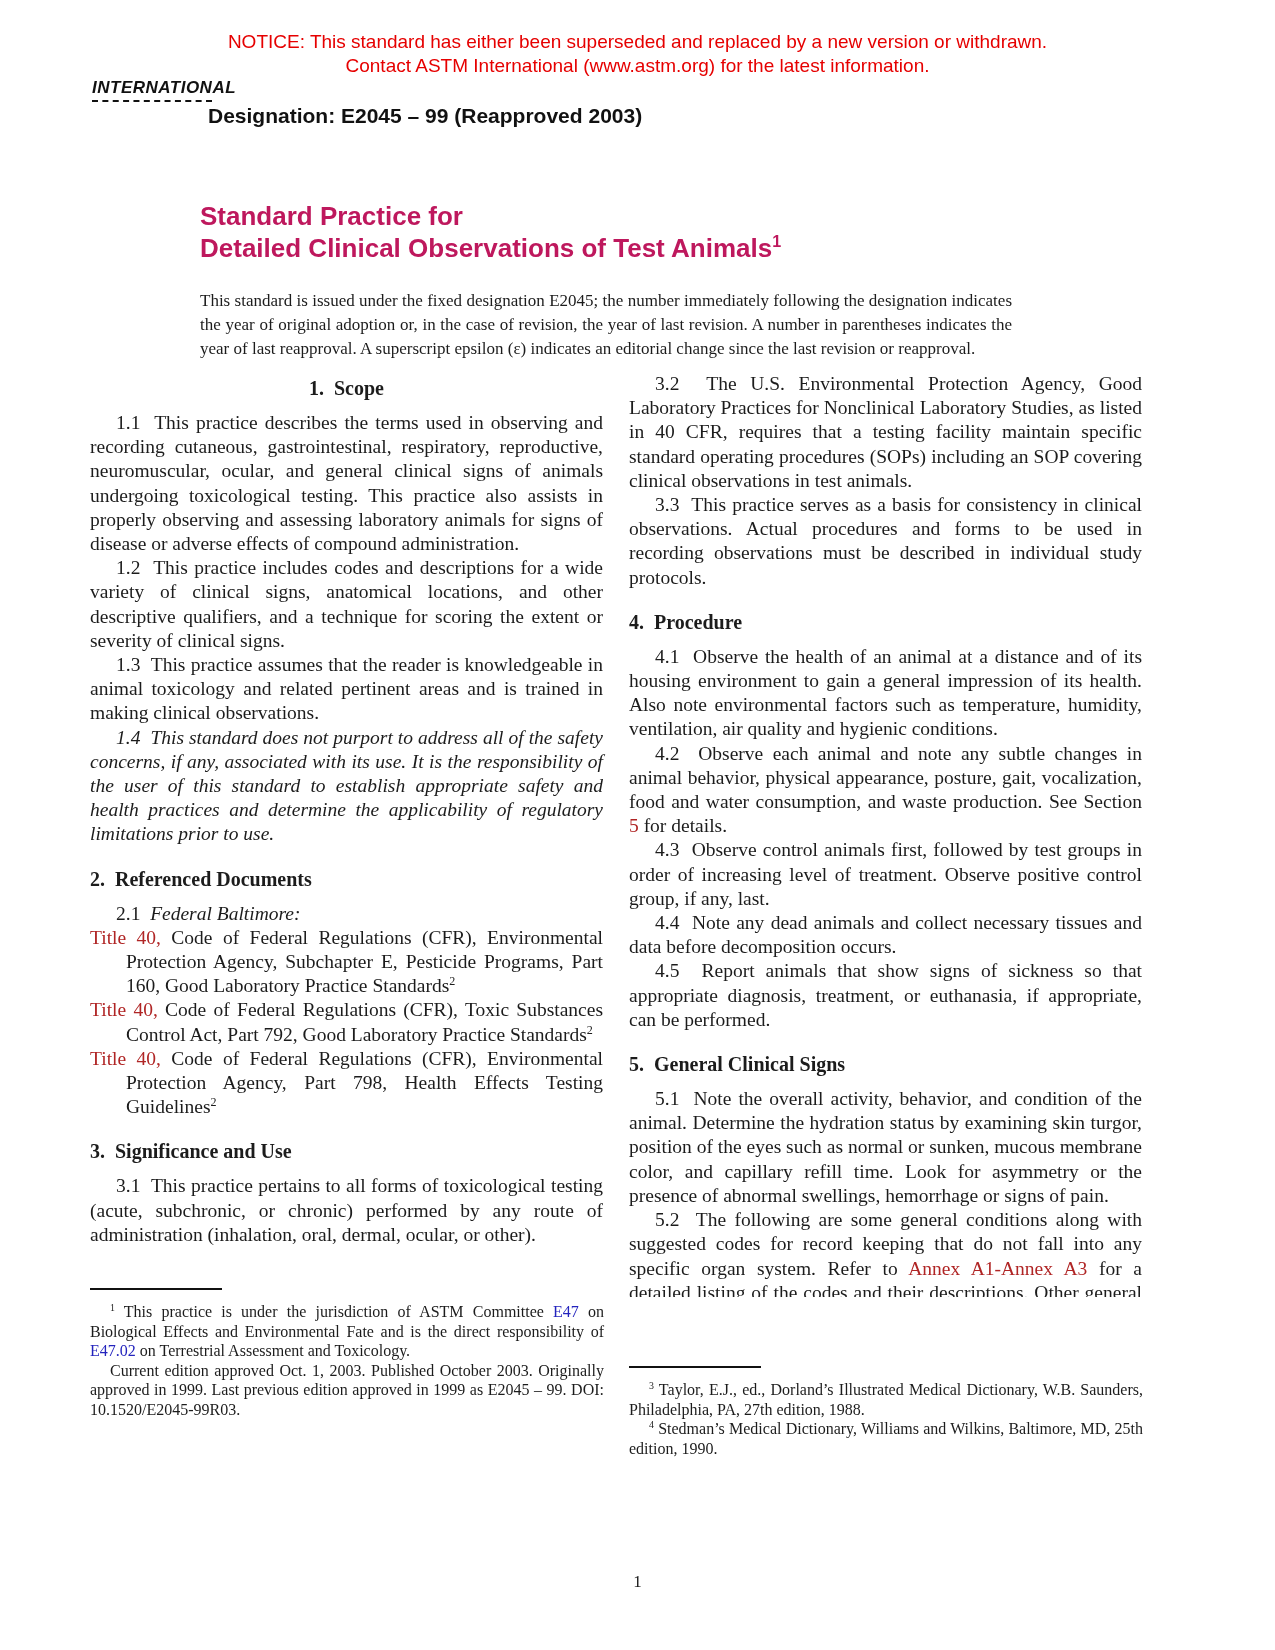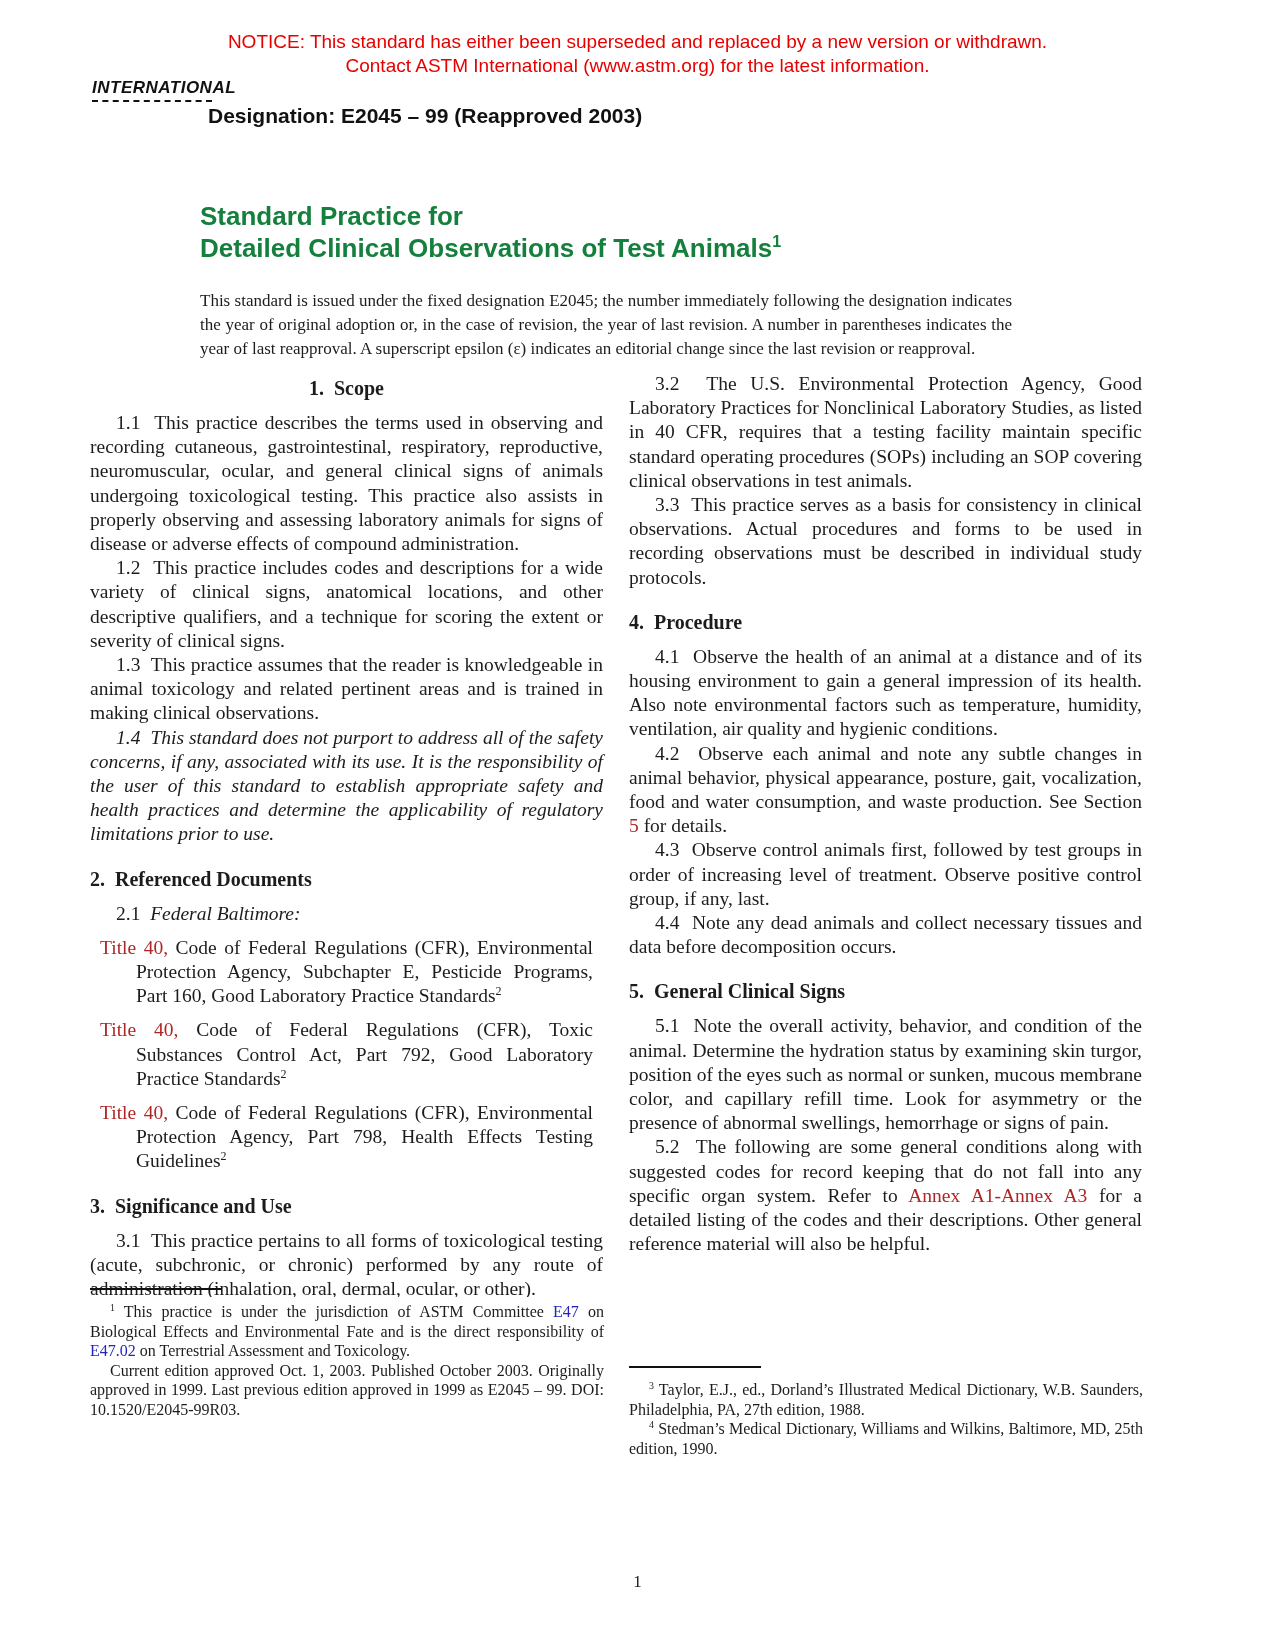--- a/index.html
+++ b/index.html
@@ -40,40 +40,40 @@
   
   .designation{
     position:absolute;left:208px;top:104px;
     font-family:"Liberation Sans", sans-serif;
     font-weight:bold;font-size:21px;color:#111;
   }
   
   .title{
     position:absolute;left:200px;top:200px;width:860px;
     font-family:"Liberation Sans", sans-serif;
-    font-weight:bold;font-size:26px;line-height:32px;color:#15803d;
+    font-weight:bold;font-size:26px;line-height:32px;color:#be185d;
   }
   
   .issued{
     position:absolute;left:200px;top:289px;width:812px;
     font-size:17px;line-height:24px;text-align:justify;
   }
   
   .body{
     position:absolute;left:90px;top:372px;width:1053px;height:925px;
     display:flex;gap:26px;overflow:hidden;
   }
   .col{width:513px;font-size:19.5px;line-height:24.2px;}
   .blk-heading{
     font-weight:bold;font-size:20px;line-height:24px;
     margin:20px 0 11px 0;
   }
   .col .blk-heading:first-child{margin-top:4px;text-align:center;}
   .blk-para{margin:0;text-indent:26px;text-align:justify;}
-  .blk-ref{margin:10px;padding-left:36px;text-indent:-36px;text-align:justify;}
+  .blk-ref{margin:0;padding-left:36px;text-indent:-36px;text-align:justify;}
   
   .footnotes{
     position:absolute;width:514px;
     font-size:16px;line-height:19.6px;text-align:justify;
   }
   .footnotes .rule{width:132px;border-top:2px solid #111;margin-bottom:12px;}
   .fn-left{left:90px;top:1288px;}
   .fn-right{left:629px;top:1366px;}
   .blk-fn{margin:0;text-indent:20px;}
   
@@ -131,20 +131,21 @@
         <p class="blk-para"><span>3.1&nbsp; This practice pertains to all forms of toxicological testing (acute, subchronic, or chronic) performed by any route of administration (inhalation, oral, dermal, ocular, or other).</span></p>
       </div>
     <div class="col">
         <p class="blk-para"><span>3.2&nbsp; The U.S. Environmental Protection Agency, Good Laboratory Practices for Nonclinical Laboratory Studies, as listed in 40 CFR, requires that a testing facility maintain specific standard operating procedures (SOPs) including an SOP covering clinical observations in test animals.</span></p>
         <p class="blk-para"><span>3.3&nbsp; This practice serves as a basis for consistency in clinical observations. Actual procedures and forms to be used in recording observations must be described in individual study protocols.</span></p>
         <h2 class="blk-heading"><span>4.&nbsp; Procedure</span></h2>
         <p class="blk-para"><span>4.1&nbsp; Observe the health of an animal at a distance and of its housing environment to gain a general impression of its health. Also note environmental factors such as temperature, humidity, ventilation, air quality and hygienic conditions.</span></p>
         <p class="blk-para"><span>4.2&nbsp; Observe each animal and note any subtle changes in animal behavior, physical appearance, posture, gait, vocalization, food and water consumption, and waste production. See Section </span><span class="seg-red">5</span><span> for details.</span></p>
         <p class="blk-para"><span>4.3&nbsp; Observe control animals first, followed by test groups in order of increasing level of treatment. Observe positive control group, if any, last.</span></p>
         <p class="blk-para"><span>4.4&nbsp; Note any dead animals and collect necessary tissues and data before decomposition occurs.</span></p>
+        <p class="blk-para"><span>4.5&nbsp; Report animals that show signs of sickness so that appropriate diagnosis, treatment, or euthanasia, if appropriate, can be performed.</span></p>
         <h2 class="blk-heading"><span>5.&nbsp; General Clinical Signs</span></h2>
         <p class="blk-para"><span>5.1&nbsp; Note the overall activity, behavior, and condition of the animal. Determine the hydration status by examining skin turgor, position of the eyes such as normal or sunken, mucous membrane color, and capillary refill time. Look for asymmetry or the presence of abnormal swellings, hemorrhage or signs of pain.</span></p>
         <p class="blk-para"><span>5.2&nbsp; The following are some general conditions along with suggested codes for record keeping that do not fall into any specific organ system. Refer to </span><span class="seg-red">Annex A1-Annex A3</span><span> for a detailed listing of the codes and their descriptions. Other general reference material will also be helpful.</span></p>
       </div>
   </div>
 
   <div class="footnotes fn-left">
     <div class="rule"></div>
     <div>
         <p class="blk-fn"><span class="seg-sup">1</span><span> This practice is under the jurisdiction of ASTM Committee </span><span class="seg-blue">E47</span><span> on Biological Effects and Environmental Fate and is the direct responsibility of </span><span class="seg-blue">E47.02</span><span> on Terrestrial Assessment and Toxicology.</span></p>

